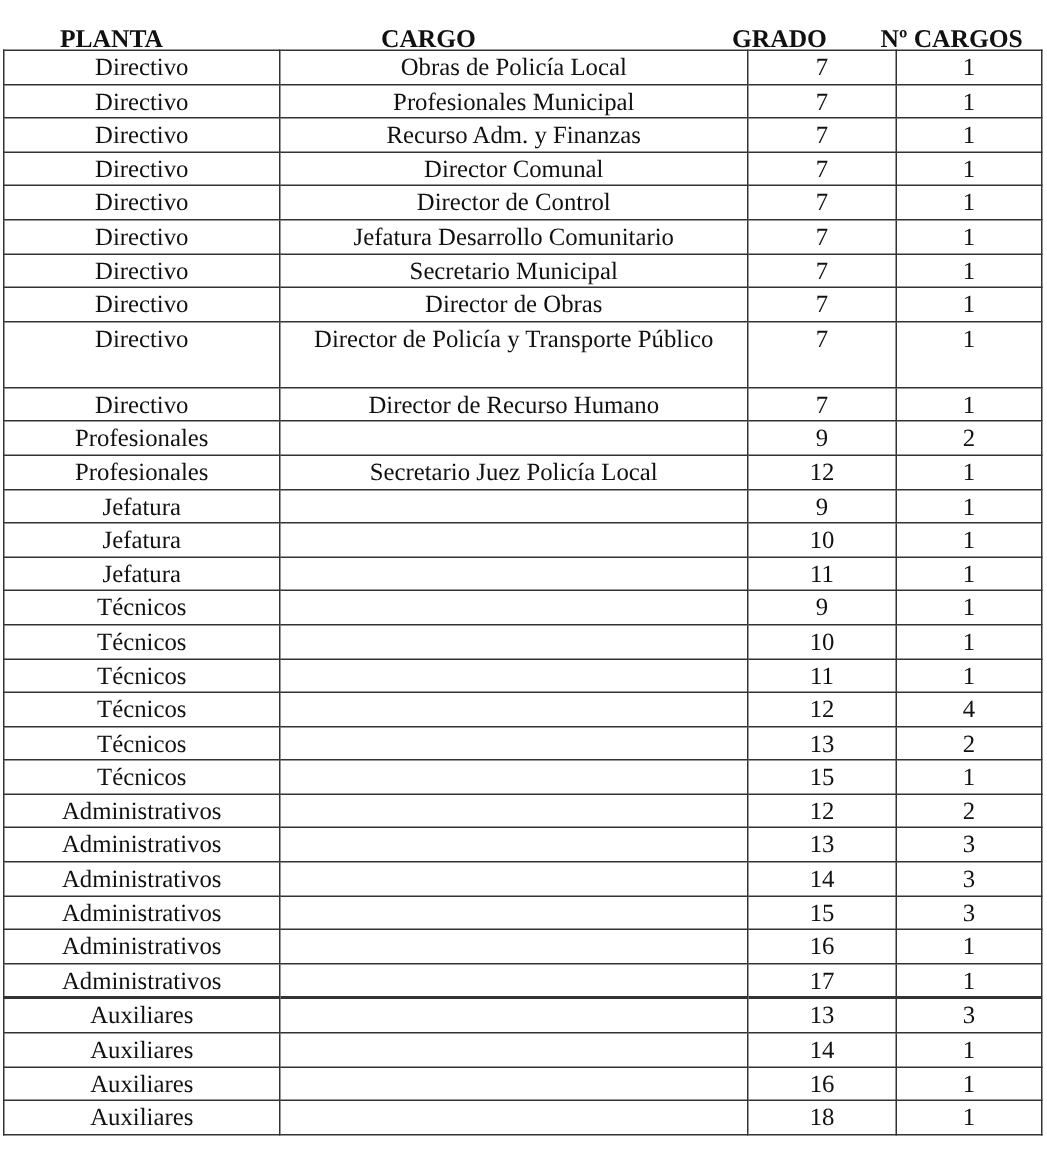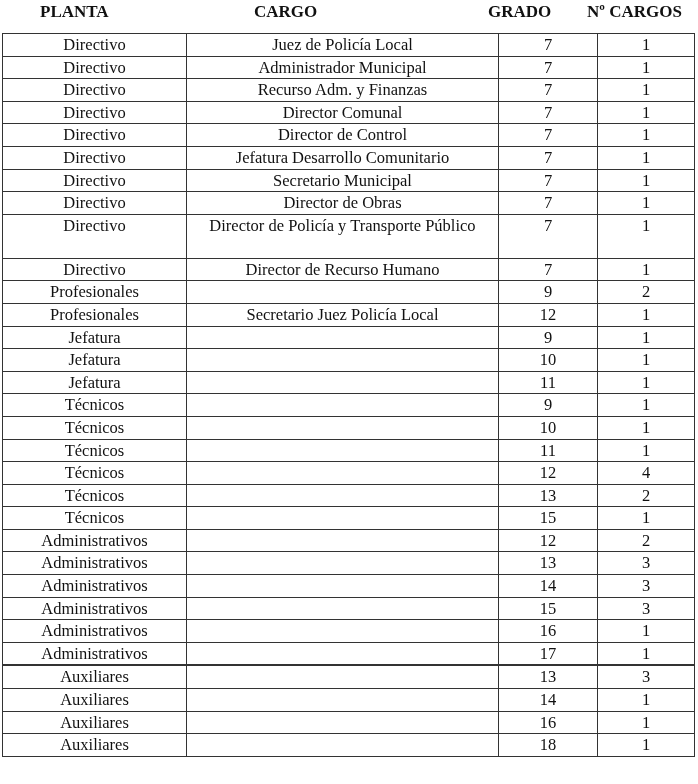--- a/index.html
+++ b/index.html
@@ -1,45 +1,45 @@
 <!DOCTYPE html>
 <html><head>
 <meta charset="utf-8">
 <style>
   html,body{margin:0;padding:0;background:#fff;}
   body{width:698px;height:784px;position:relative;overflow:hidden;font-family:"Liberation Serif",serif;color:#111;}
   .hdr{position:absolute;top:0;left:0;width:698px;height:24px;font-weight:bold;font-size:17px;}
-  .hdr span{position:absolute;top:2px;}
+  .hdr span{position:absolute;top:16px;}
   table{position:absolute;left:2px;top:33px;border-collapse:collapse;font-size:16.5px;}
   td{border:1.2px solid #333;text-align:center;vertical-align:top;padding:0;height:21.6px;line-height:21px;}
   td.c0{width:183px;} td.c1{width:311px;} td.c2{width:98px;} td.c3{width:96px;}
   tr.tall td{height:43px;}
   tr.gap td{border-top:2px solid #333;}
 </style>
 </head>
 <body>
 
 <div class="hdr">
   <span style="left:40px">PLANTA</span>
   <span style="left:254px">CARGO</span>
   <span style="left:488px">GRADO</span>
   <span style="left:587px">Nº CARGOS</span>
 </div>
 
 <table>
     <tbody id="tb">
       <tr>
         <td class="c0">Directivo</td>
-        <td class="c1">Juez de Policía Local</td>
-        <td class="c2">7</td>
-        <td class="c3">1</td>
-      </tr>
-      <tr>
-        <td class="c0">Directivo</td>
-        <td class="c1">Administrador Municipal</td>
+        <td class="c1">Obras de Policía Local</td>
+        <td class="c2">7</td>
+        <td class="c3">1</td>
+      </tr>
+      <tr>
+        <td class="c0">Directivo</td>
+        <td class="c1">Profesionales Municipal</td>
         <td class="c2">7</td>
         <td class="c3">1</td>
       </tr>
       <tr>
         <td class="c0">Directivo</td>
         <td class="c1">Recurso Adm. y Finanzas</td>
         <td class="c2">7</td>
         <td class="c3">1</td>
       </tr>
       <tr>

